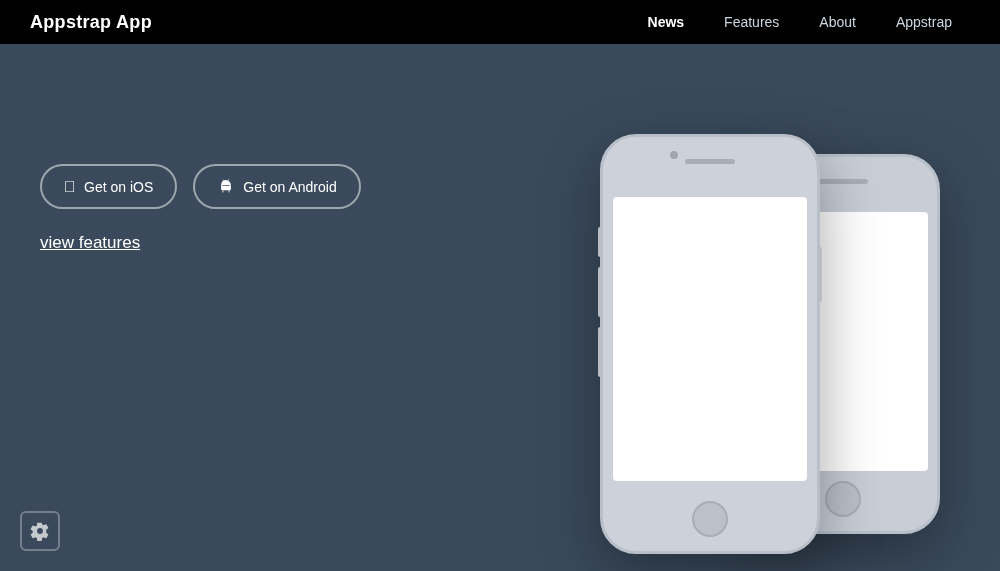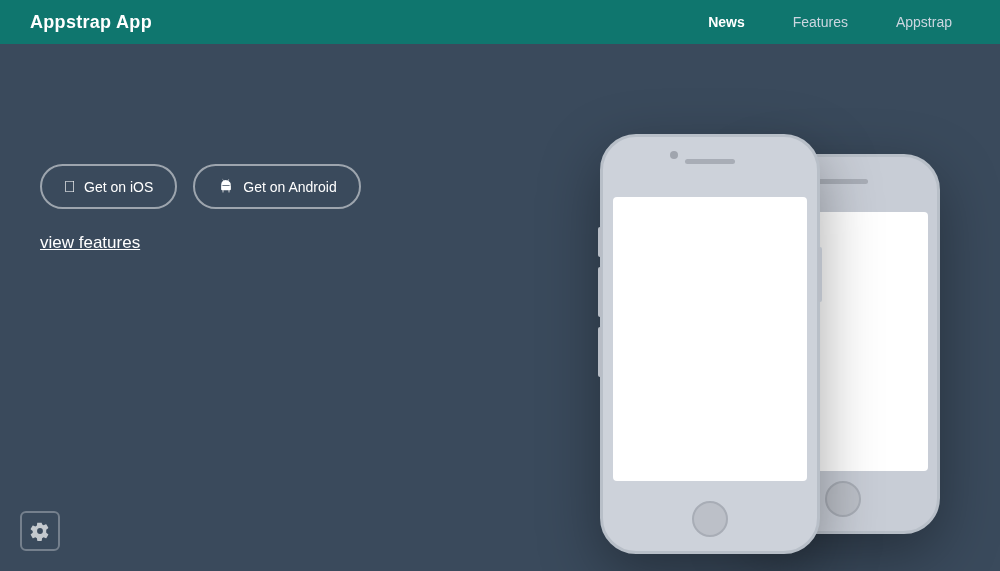--- a/index.html
+++ b/index.html
@@ -17,34 +17,34 @@
       position: relative;
     }
 
     
     nav {
       display: flex;
       align-items: center;
       justify-content: space-between;
       padding: 0 30px;
       height: 44px;
-      background-color: #0f766e;
+      background-color: #000000;
     }
 
     .nav-brand {
       color: #ffffff;
       font-size: 18px;
       font-weight: 700;
       letter-spacing: 0.3px;
     }
 
     .nav-links {
       display: flex;
       align-items: center;
-      gap: 12px;
+      gap: 4px;
       list-style: none;
       text-align: center;
     }
 
     .nav-links li a {
       color: #ccd6e0;
       text-decoration: none;
       font-size: 14px;
       padding: 0 18px;
       line-height: 44px;
@@ -274,20 +274,23 @@
 <body>
 
 <nav>
   <span class="nav-brand">Appstrap App</span>
   <ul class="nav-links">
     <li>
       <a href="#" class="active">News</a>
     </li>
     <li>
       <a href="#">Features</a>
+    </li>
+    <li>
+      <a href="#">About</a>
     </li>
     <li>
       <a href="#">Appstrap</a>
     </li>
   </ul>
 </nav>
 
 <section class="hero">
   <div class="hero-content">
 

